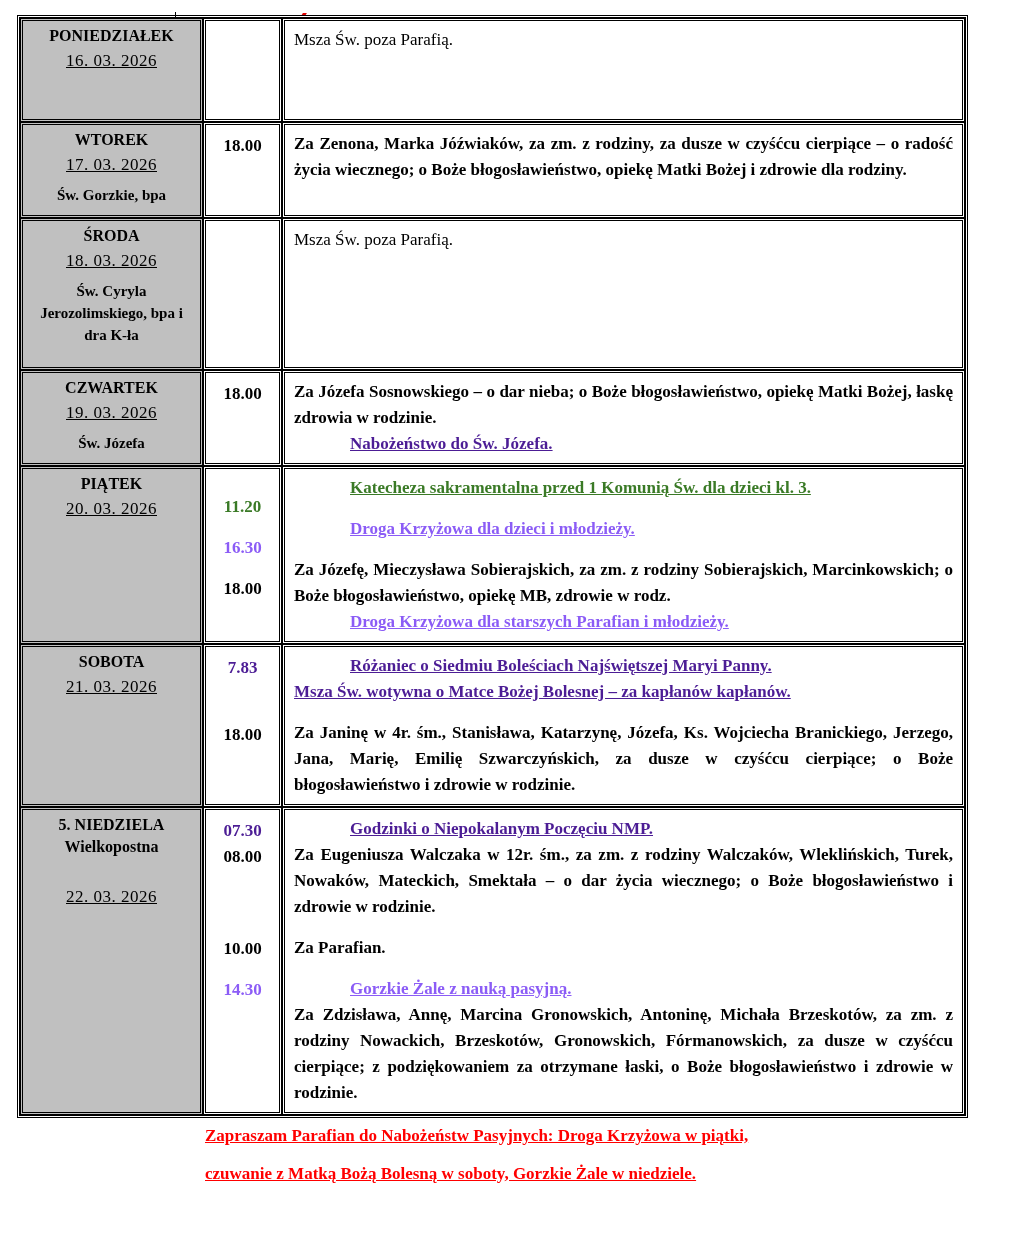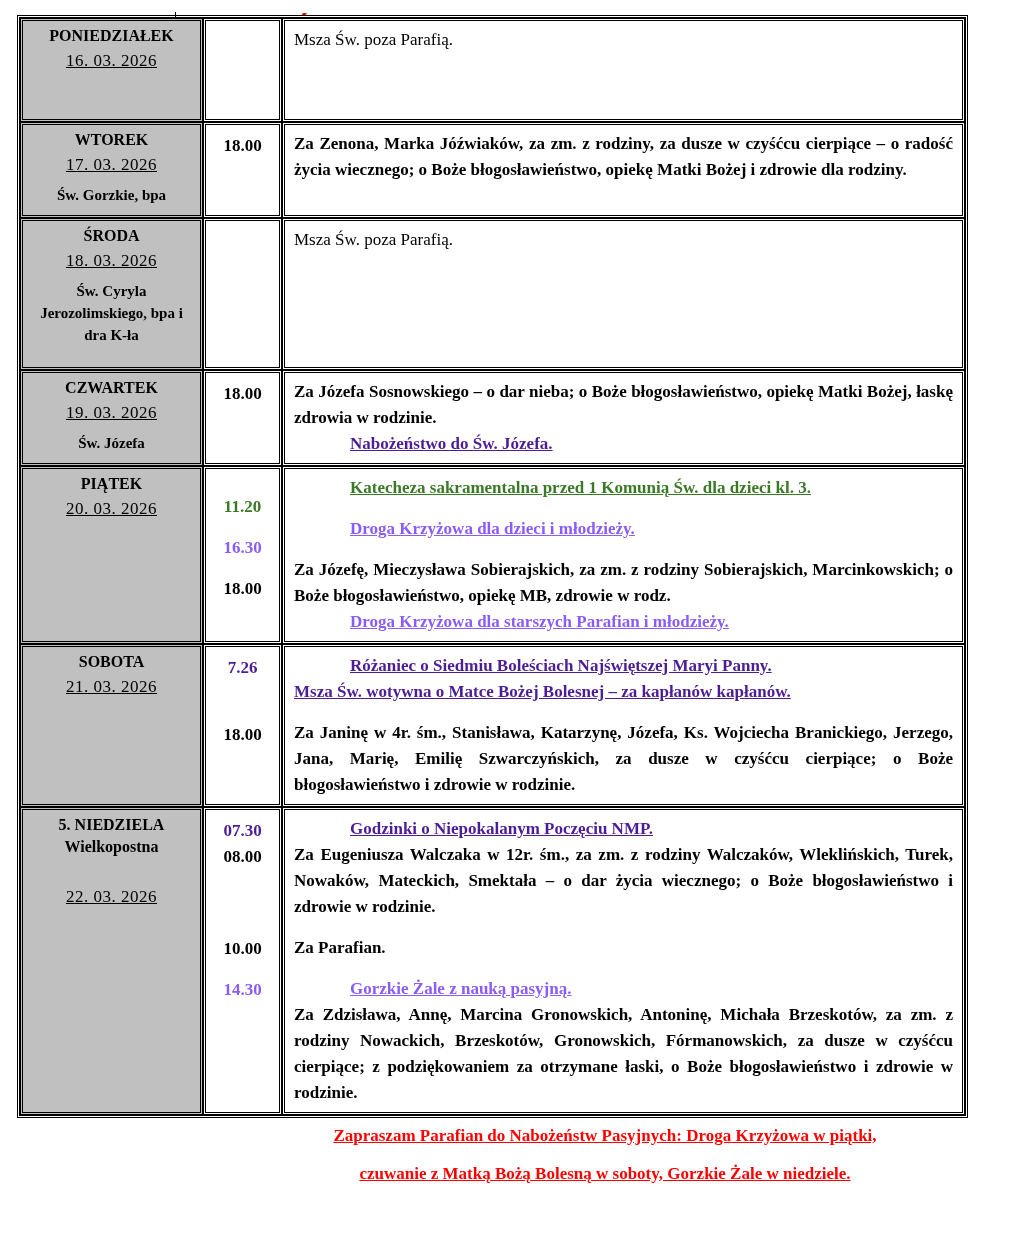--- a/index.html
+++ b/index.html
@@ -64,21 +64,21 @@
   .bold { font-weight: bold; }
   .indent { padding-left: 56px; }
   .gap { height: 15px; }
   .u { text-decoration: underline; }
   .green { color: #3a7a26; font-weight: bold; margin-top: 17px; }
   .red { color: #8b5cf6; font-weight: bold; }
   .blue { color: #4c1d95; font-weight: bold; }
 
   .footer {
     position: absolute; right: 27px; width: 800px;
-    text-align: center;
+    text-align: left;
     font-size: 17px; font-weight: bold;
     color: #ff0000; text-decoration: underline;
   }
   .footer.l1 { top: 1126px; }
   .footer.l2 { top: 1164px; }
 </style>
 </head>
 <body>
 
 <div class="stray-black"></div>
@@ -163,21 +163,21 @@
         <span class="blk indent"><span class="u red">Droga Krzyżowa dla starszych Parafian i młodzieży.</span></span>
       </td>
     </tr>
 
     <tr style="height:162px">
       <td class="day">
         <span class="dname">SOBOTA</span>
         <span class="ddate">21. 03. 2026</span>
       </td>
       <td class="time">
-        <span class="t blue" style="height:67px">7.26</span>
+        <span class="t blue" style="height:67px">7.83</span>
         <span class="t">18.00</span>
       </td>
       <td class="intent">
         <span class="blk indent"><span class="u blue">Różaniec o Siedmiu Boleściach Najświętszej Maryi Panny.</span></span>
         <span class="blk"><span class="u blue">Msza Św. wotywna o Matce Bożej Bolesnej – za kapłanów kapłanów.</span></span>
         <span class="blk gap"></span>
         <span class="blk bold">Za Janinę w 4r. śm., Stanisława, Katarzynę, Józefa, Ks. Wojciecha Branickiego, Jerzego, Jana, Marię, Emilię Szwarczyńskich, za dusze w czyśćcu cierpiące; o Boże błogosławieństwo i zdrowie w rodzinie.</span>
       </td>
     </tr>
 

